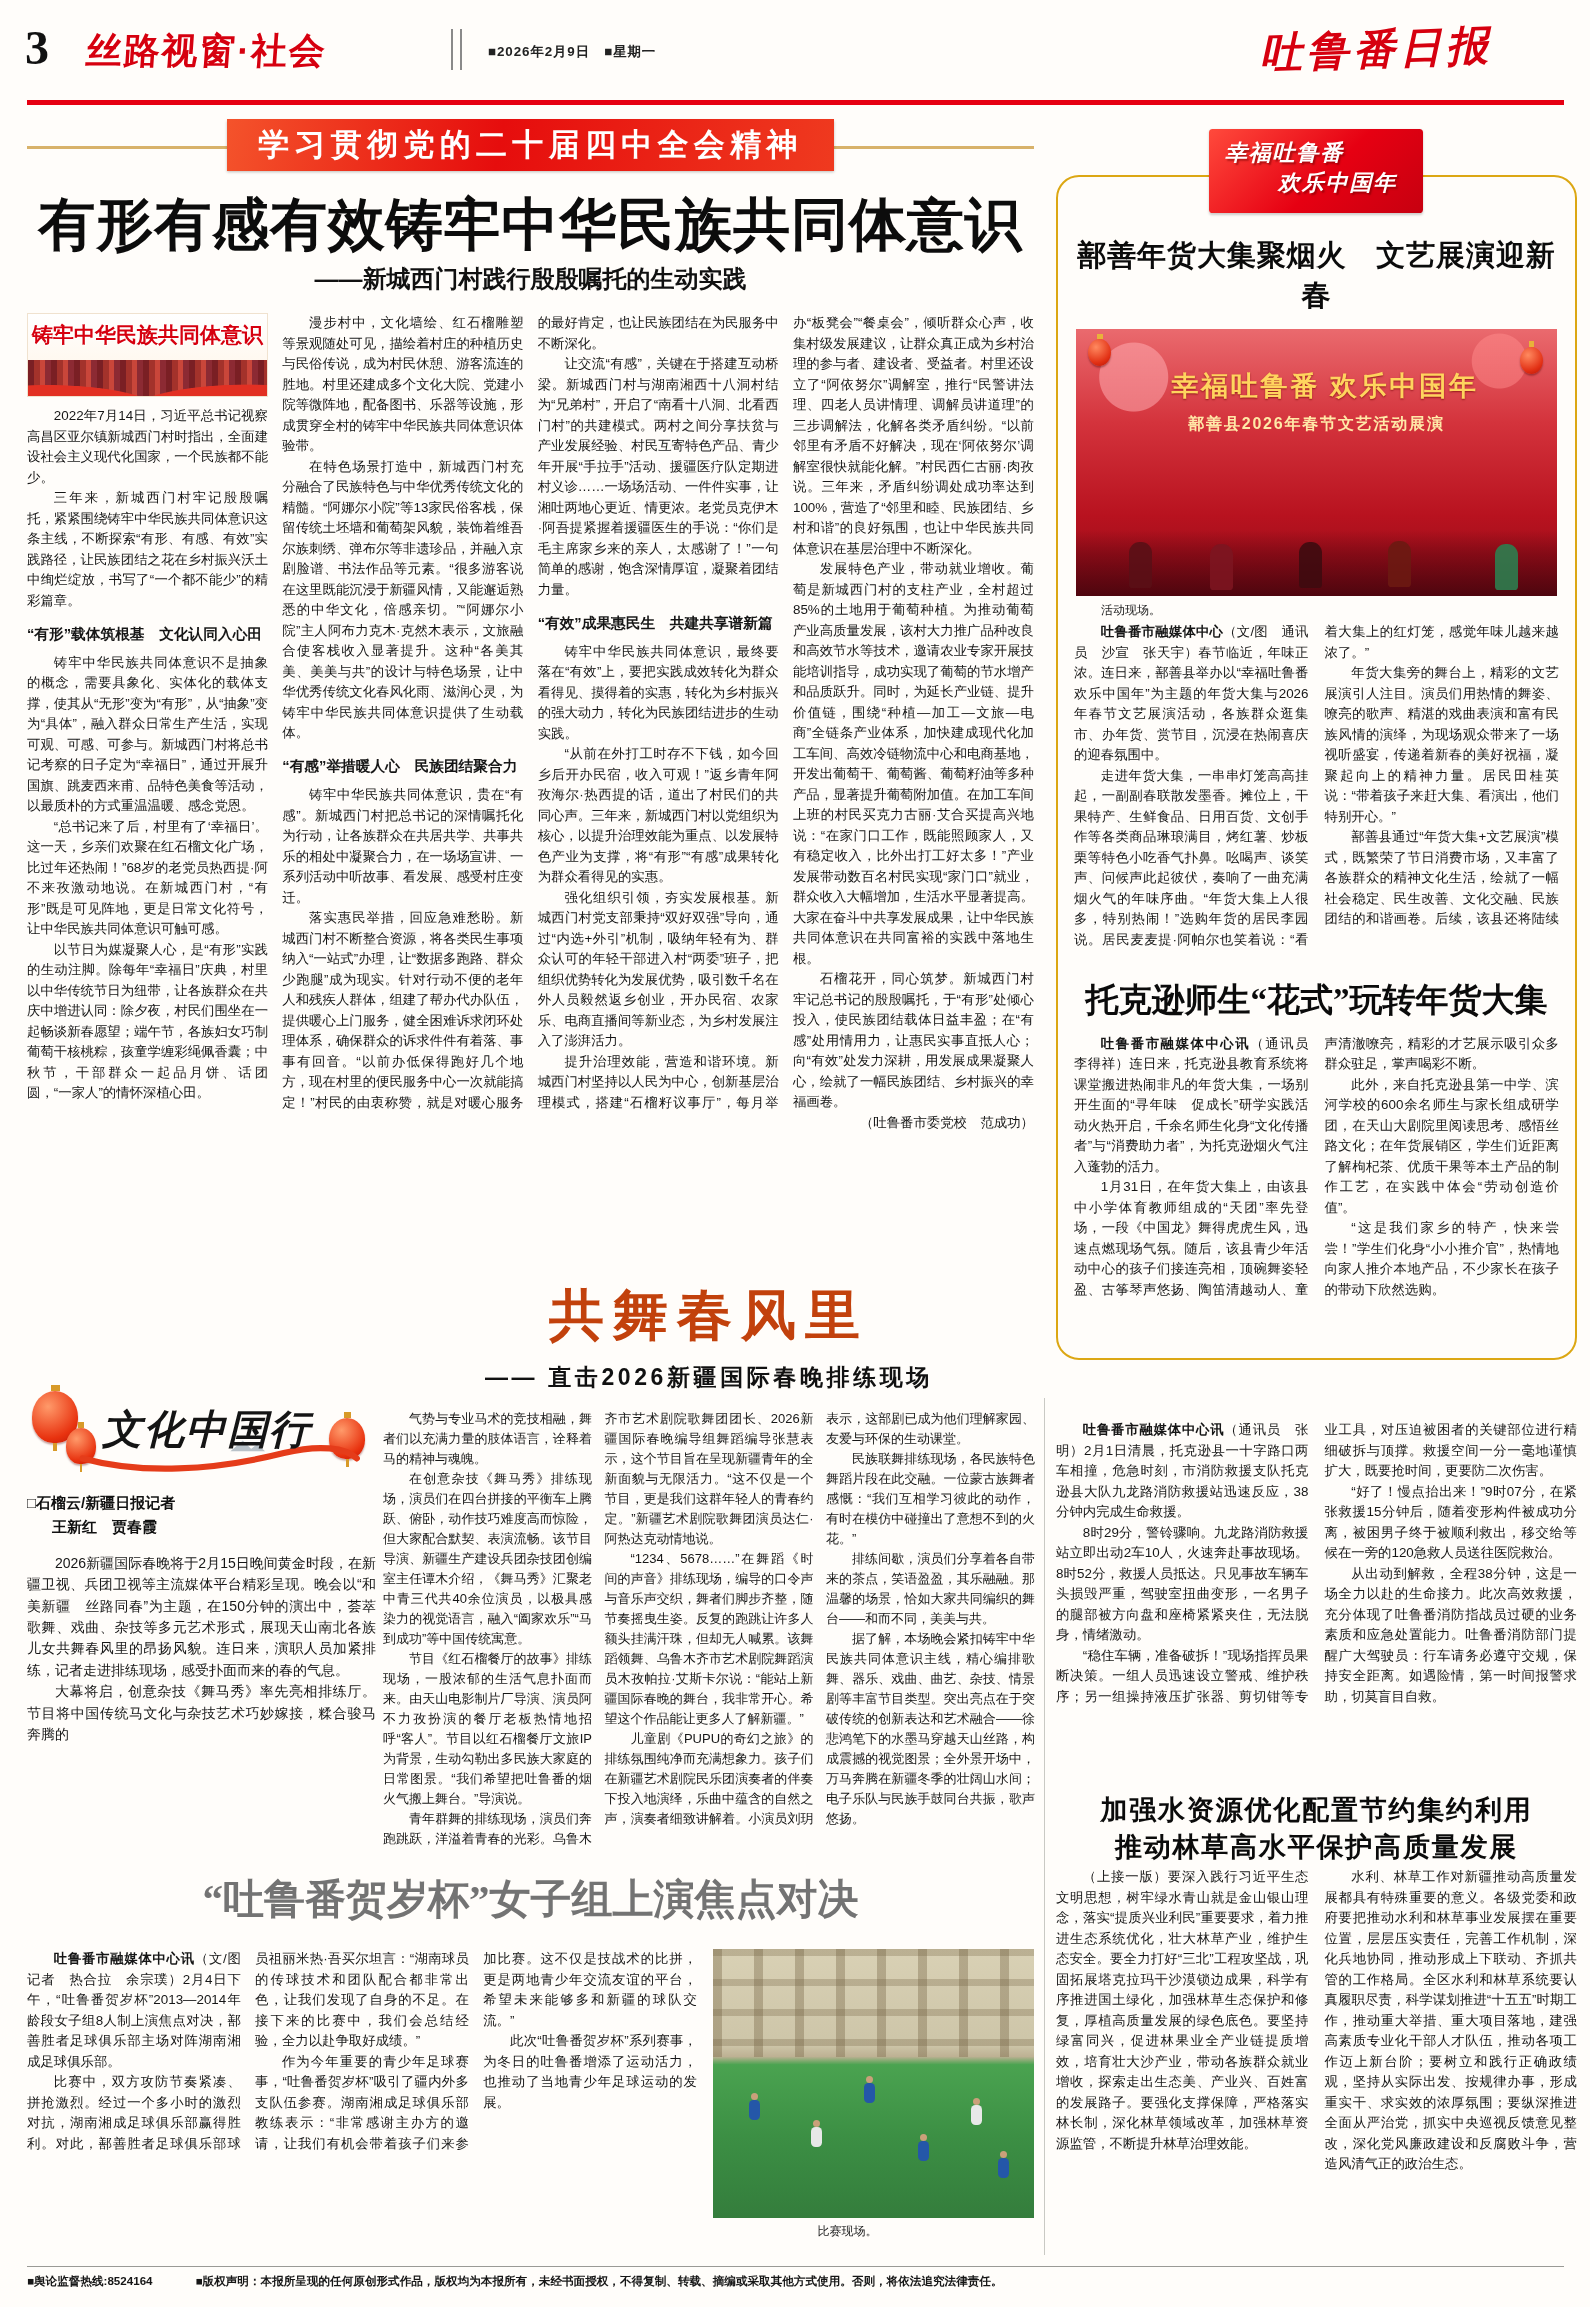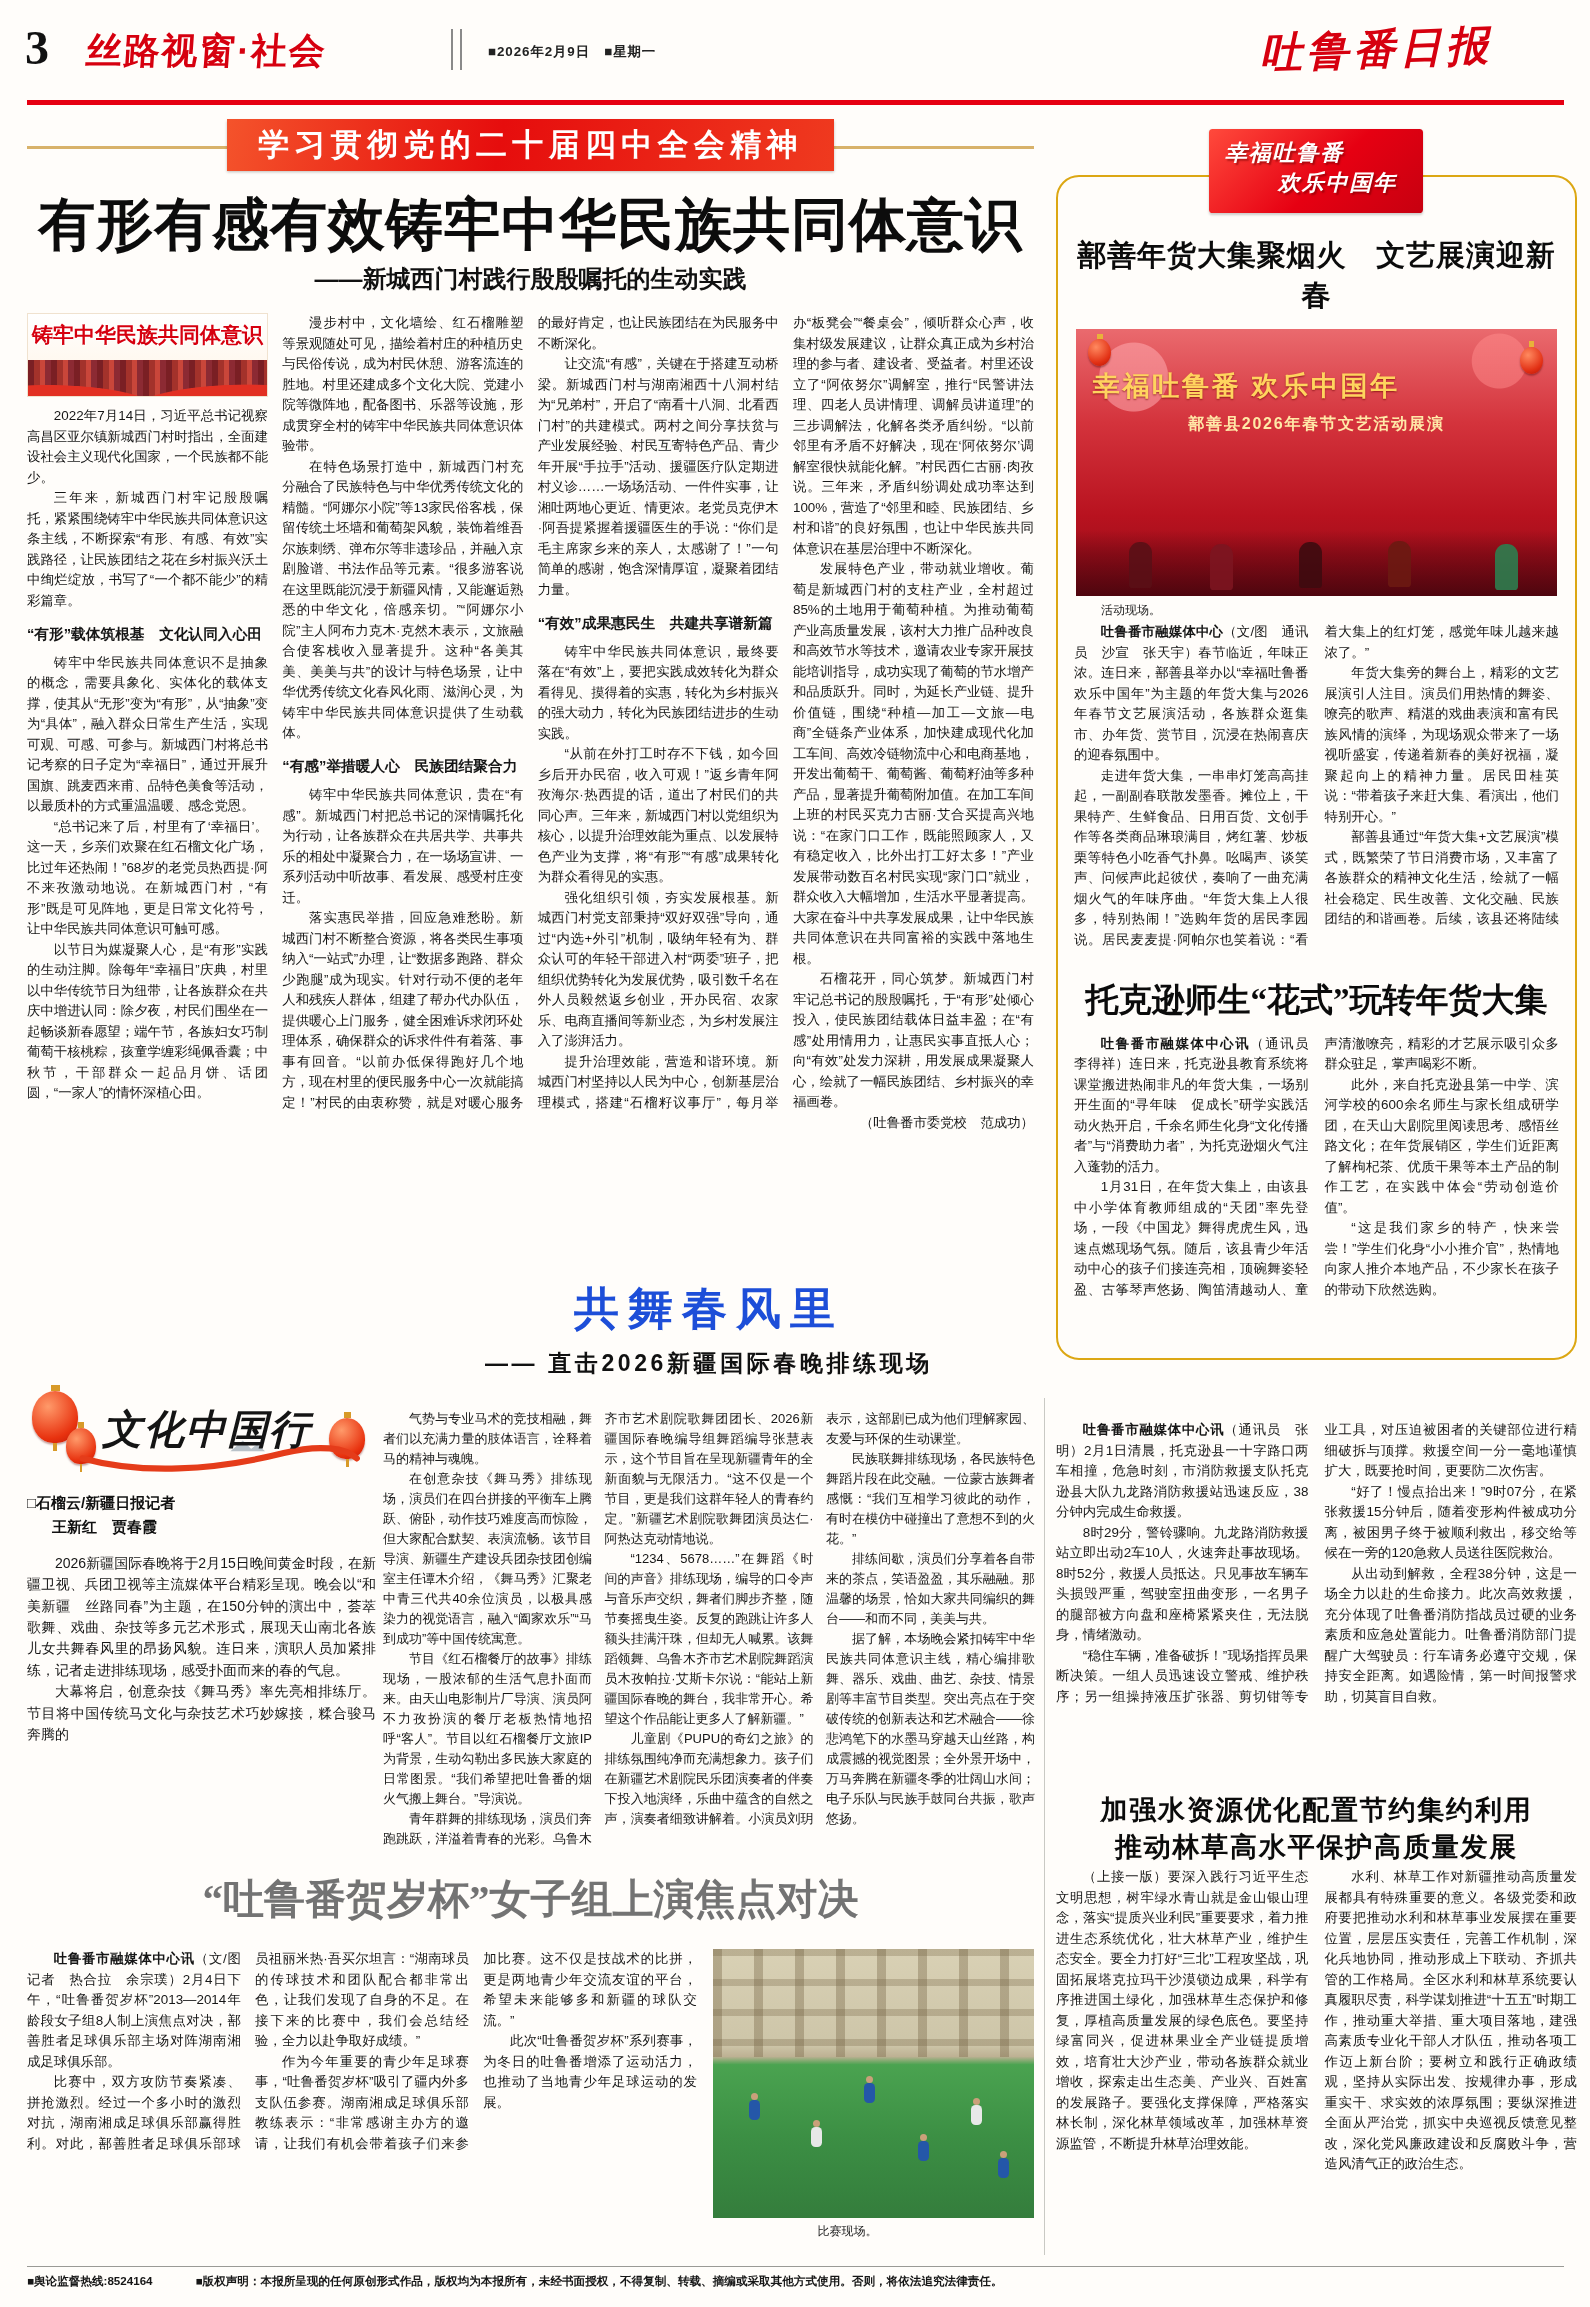--- a/index.html
+++ b/index.html
@@ -47,21 +47,21 @@
   .badge .b1{margin:10.7px 0 0 16px;}
   .badge .b2{margin:5.3px 0 0 69px;}
   .badge div{color:#fff;font-weight:900;font-style:italic;font-size:22px;letter-spacing:1.8px;
              text-shadow:1.8px 1.8px 1.8px rgba(110,0,0,.55);line-height:25px;}
   .shan-headline{margin-top:59px;text-align:center;font-family:"Liberation Serif","DejaVu Serif",serif;
                  font-size:29px;font-weight:900;letter-spacing:0.9px;color:#0b0b0b;}
   .stage{position:relative;height:267px;margin:12.5px 1.8px 0;overflow:hidden;
          background:radial-gradient(circle at 12% 18%,rgba(255,170,175,.55) 0 34px,transparent 35px),
                     radial-gradient(circle at 88% 12%,rgba(255,140,140,.5) 0 27px,transparent 28px),
                     linear-gradient(180deg,#ea6a6e 0%,#d4333c 35%,#b8121f 70%,#8f0d18 100%);}
-  .stage-line1{color:#ffd45e;font-weight:900;font-size:27px;text-align:left;margin-top:39px;letter-spacing:2.7px;
+  .stage-line1{color:#ffd45e;font-weight:900;font-size:27px;text-align:center;margin-top:39px;letter-spacing:2.7px;
                text-shadow:0 0.9px 1.8px rgba(110,0,0,.65);margin-left:17px;}
   .stage-line2{color:#ffe9a8;font-weight:700;font-size:16px;text-align:center;margin-top:10.7px;letter-spacing:1.8px;}
   .rlantern{position:absolute;width:23px;height:27px;border-radius:50%;
             background:radial-gradient(circle at 35% 30%,#ff8a60,#e23014 65%,#b31205);box-shadow:0 1.8px 1.8px rgba(80,0,0,.4);}
   .rlantern::after{content:"";position:absolute;left:9px;top:-5.3px;width:5.3px;height:5.3px;background:#e8b23a;}
   .stage-crowd{position:absolute;left:0;right:0;bottom:0;height:66px;
                background:linear-gradient(180deg,rgba(60,0,10,0) 0,rgba(60,0,10,.3) 35%,rgba(35,0,8,.6) 100%);}
   .figure{position:absolute;bottom:7.1px;width:23px;height:46px;border-radius:10.7px 10.7px 3.6px 3.6px;background:#5a1016;opacity:.9;}
   .figure.f2{background:#7c1520;} .figure.f3{background:#3e0b10;} .figure.f4{background:#6b1a12;}
   .figure.green{background:#2e7d4f;}
@@ -91,21 +91,21 @@
   .cl-right{right:10.7px;top:36px;width:36px;height:41px;}
   .ribbon-svg{position:absolute;left:52px;top:7.1px;}
   .culture-title{position:absolute;left:75px;top:19.6px;font-family:"Liberation Serif","DejaVu Serif",serif;
                  font-weight:900;font-style:italic;font-size:40px;letter-spacing:1.8px;color:#141414;}
   .culture-byline{margin-top:12.5px;font-size:15px;font-weight:900;line-height:24px;color:#111;}
   .culture-byline .b2{padding-left:25px;}
   .culture-text{margin-top:14.3px;}
   .culture-text .body-p{font-size:14px;line-height:21.4px;}
   
   .dance-head{left:383px;top:1279px;width:652px;text-align:center;}
-  .dance-headline{font-size:45px;font-weight:900;letter-spacing:9px;color:#1d4ed8;text-align:center;}
+  .dance-headline{font-size:55px;font-weight:900;letter-spacing:9px;color:#c2410c;text-align:center;}
   .dance-dek{margin-top:9px;font-size:23px;font-weight:700;letter-spacing:3.6px;color:#111;}
   .dance-cols{left:383px;top:1409px;width:652px;height:442px;column-count:3;column-gap:12.5px;overflow:hidden;}
   .dance-cols .body-p{font-size:13px;line-height:20px;}
   
   .cup-headline{left:27px;top:1872px;width:1007px;text-align:center;
                 font-family:"Liberation Serif","DejaVu Serif",serif;font-size:41px;font-weight:900;color:#737373;}
   .cup-cols{left:27px;top:1949px;width:670px;height:310px;column-count:3;column-gap:14.3px;overflow:hidden;}
   .pitch{left:713px;top:1949px;width:321px;height:269px;overflow:hidden;
          background:linear-gradient(180deg,#d9d1b5 0%,#cdc5a8 36%,#bdb193 40%,#4aa350 43%,#3c8f44 70%,#347d3c 100%);}
   .pitch::before{content:"";position:absolute;left:0;right:0;top:0;height:40%;

